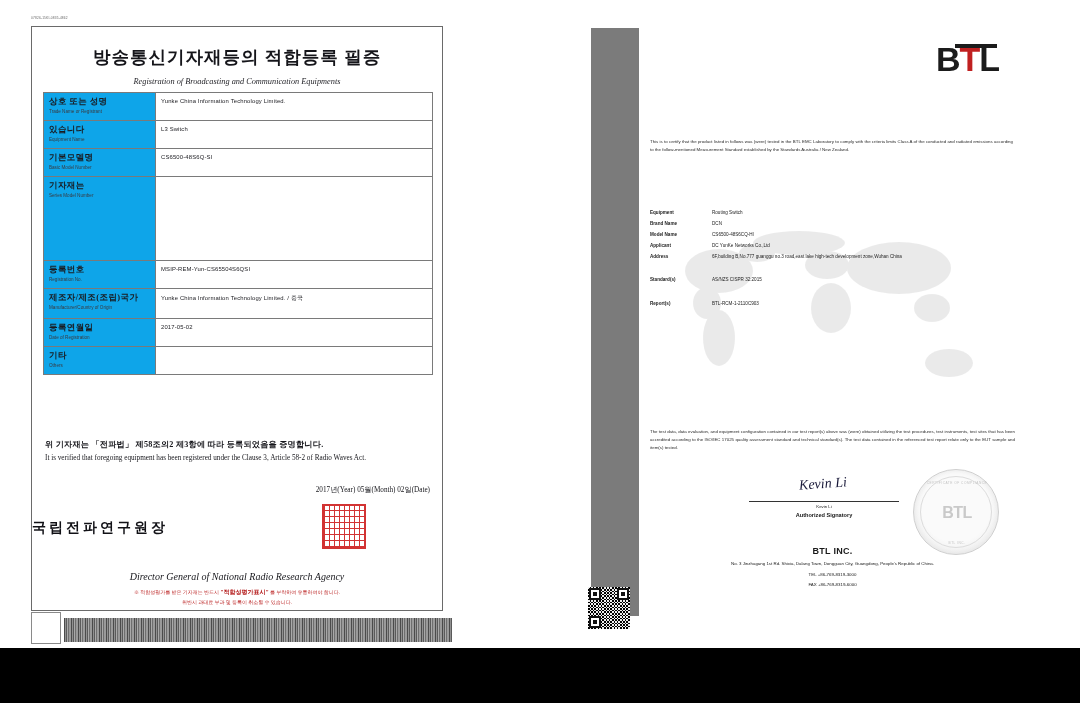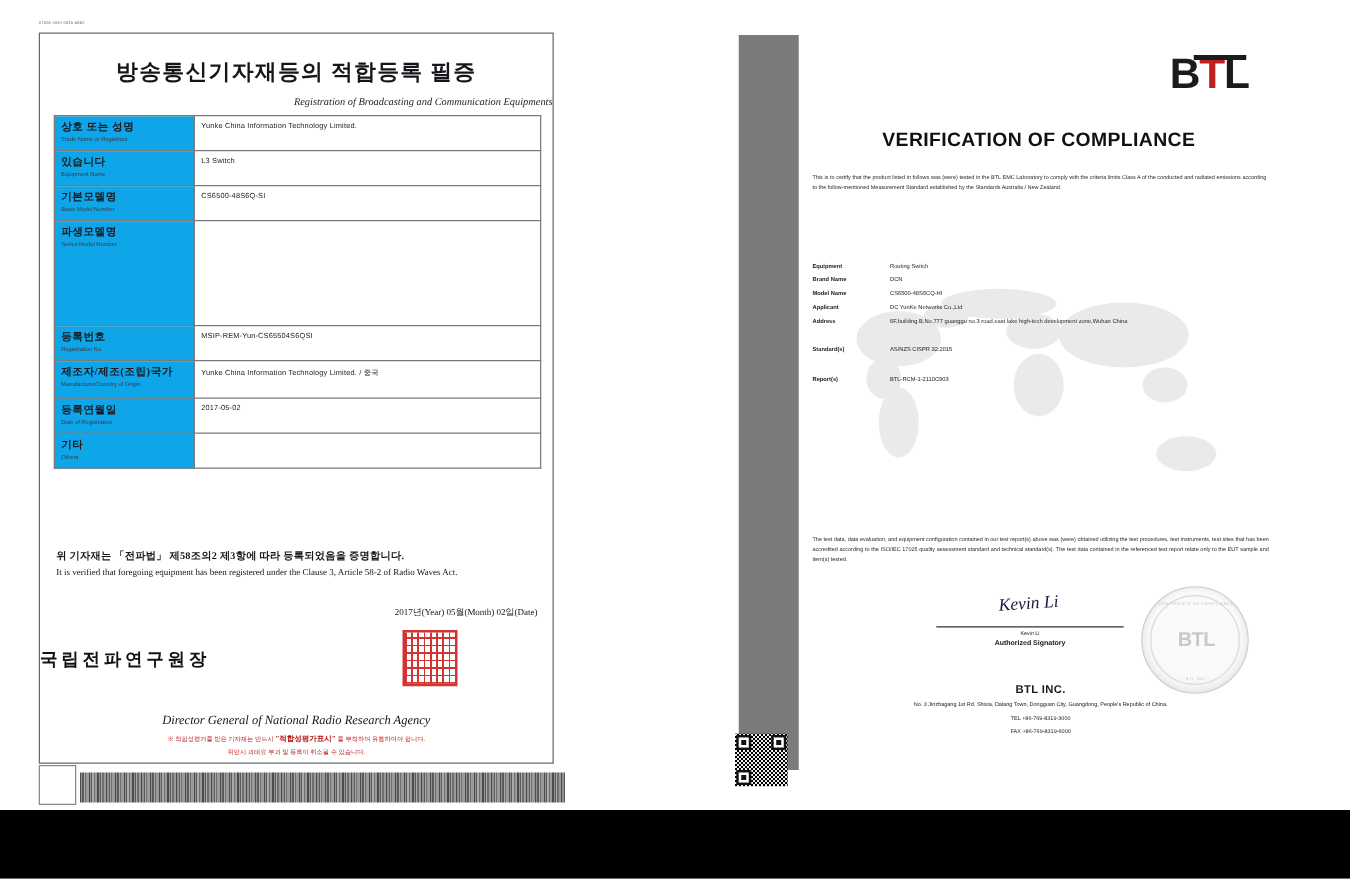--- a/index.html
+++ b/index.html
@@ -46,21 +46,21 @@
   }
   .cert-title {
     text-align: center;
     font-size: 17.5px;
     font-weight: bold;
     letter-spacing: 1px;
     margin-top: 18px;
     color: #15151a;
   }
   .cert-subtitle {
-    text-align: right;
+    text-align: center;
     font-size: 8.3px;
     font-style: italic;
     margin-top: 8px;
     color: #25252a;
   }
   table.kcc {
     position: absolute;
     left: 11px; top: 65px;
     width: 390px;
     border-collapse: collapse;
@@ -386,21 +386,21 @@
         </tr>
         <tr class="row-std">
           <td class="lab">
             <span class="lab-ko">기본모델명</span>
             <span class="lab-en">Basic Model Number</span>
           </td>
           <td class="val">CS6500-48S6Q-SI</td>
         </tr>
         <tr class="row-tall">
           <td class="lab">
-            <span class="lab-ko">파생모델명</span>
+            <span class="lab-ko">기자재는</span>
             <span class="lab-en">Series Model Number</span>
           </td>
           <td class="val"></td>
         </tr>
         <tr class="row-std">
           <td class="lab">
             <span class="lab-ko">등록번호</span>
             <span class="lab-en">Registration No.</span>
           </td>
           <td class="val">MSIP-REM-Yun-CS65504S6QSI</td>
@@ -452,21 +452,20 @@
     <div class="left-barcode"></div>
   </div>
 
   <div class="cert-right">
     <div class="gray-bar"></div>
 
     <div class="btl-logo">
       <span class="bar"></span>B<span class="r">T</span>L
     </div>
 
-    <div class="voc-title">VERIFICATION OF COMPLIANCE</div>
 
     <div class="voc-intro">This is to certify that the product listed in follows was (were) tested in the BTL EMC Laboratory to comply with the criteria limits Class A of the conducted and radiated emissions according to the follow-mentioned Measurement Standard established by the Standards Australia / New Zealand.</div>
 
     <svg class="worldmap" viewBox="0 0 368 205">
       <g fill="#8a8a8a">
         <ellipse cx="70" cy="58" rx="34" ry="22"></ellipse>
         <ellipse cx="58" cy="90" rx="14" ry="16"></ellipse>
         <ellipse cx="70" cy="125" rx="16" ry="28"></ellipse>
         <ellipse cx="178" cy="52" rx="22" ry="14"></ellipse>
         <ellipse cx="182" cy="95" rx="20" ry="25"></ellipse>

